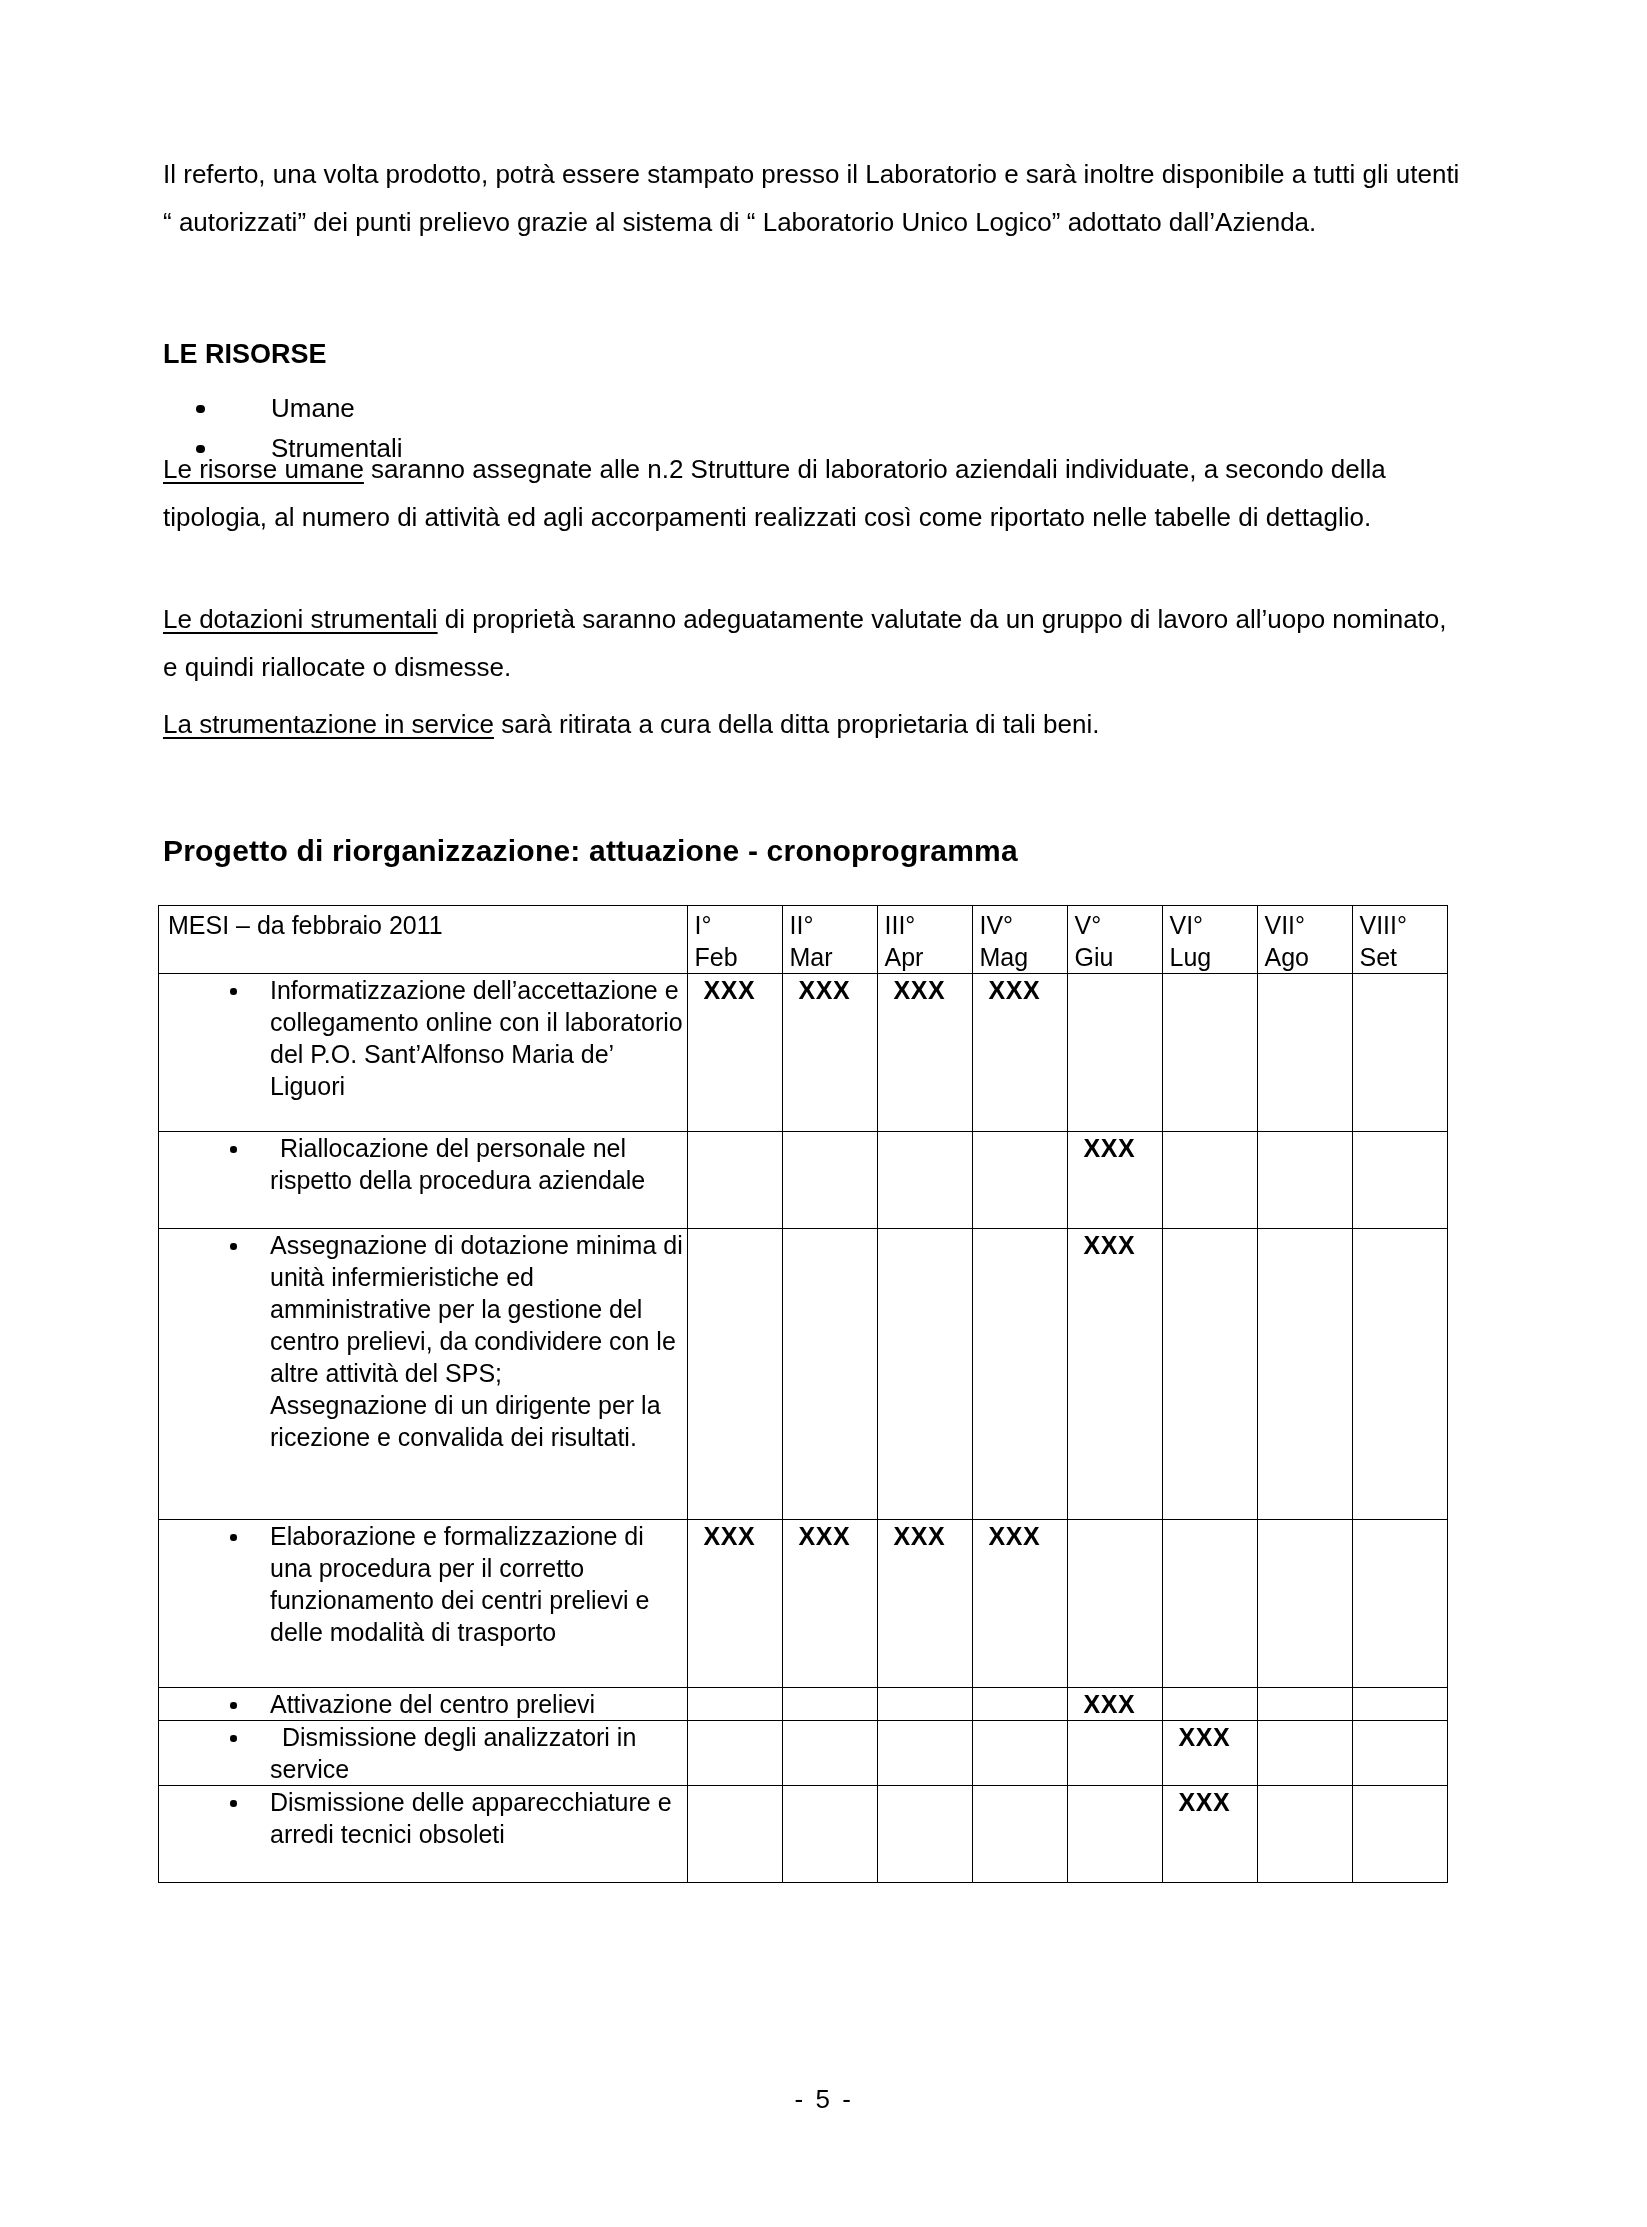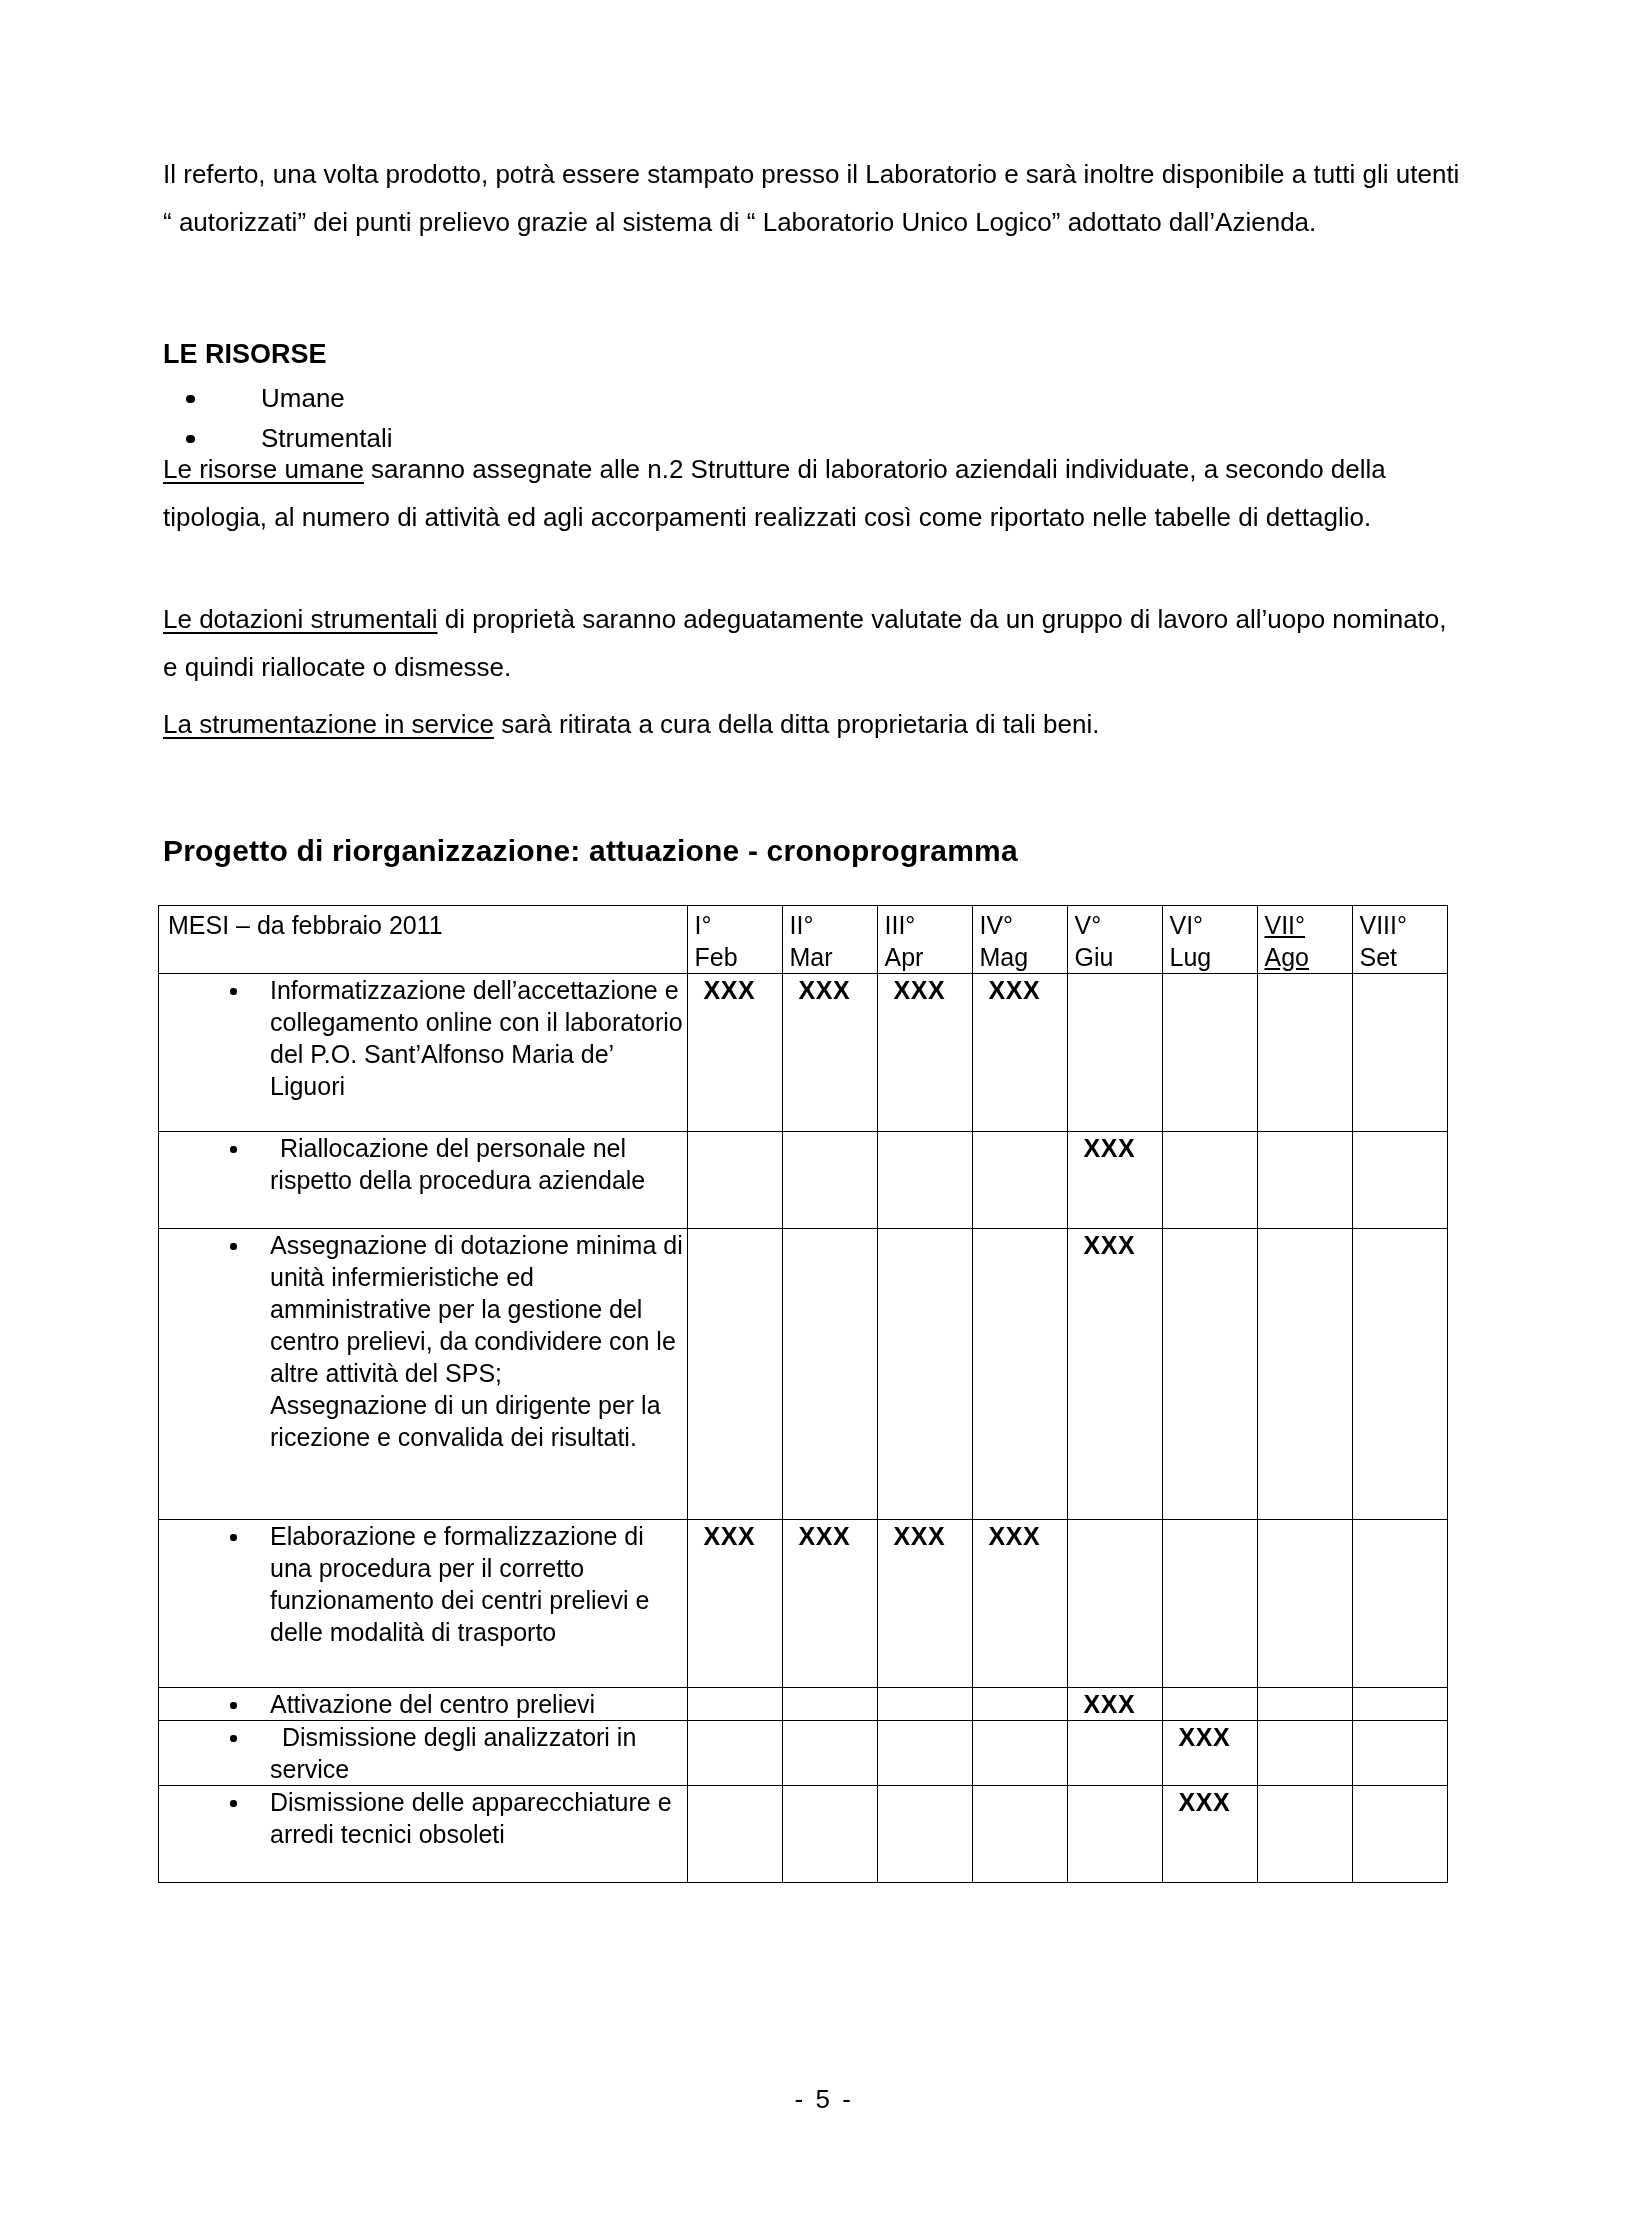--- a/index.html
+++ b/index.html
@@ -10,21 +10,21 @@
   .para {
     position: absolute; left: 163px; width: 1299px;
     font-size: 26px; line-height: 48px; margin: 0;
   }
   .u { text-decoration: underline; text-decoration-thickness: 1.9px; text-underline-offset: 3.9px; }
   .h-risorse {
     position: absolute; left: 163px; top: 335px; margin: 0;
     font-size: 27px; font-weight: bold; line-height: 39px;
   }
   .bullets {
-    position: absolute; left: 163px; top: 374px; margin: 4px; padding: 0; list-style: none;
+    position: absolute; left: 163px; top: 374px; margin: 14px; padding: 0; list-style: none;
     font-size: 26px; line-height: 40px;
   }
   .bullets li { position: relative; padding-left: 94px; }
   .bullets li::before {
     content: ""; position: absolute; left: 19.4px; top: 17px;
     width: 8.4px; height: 8.4px; border-radius: 50%; background: #000;
   }
   .section-title {
     position: absolute; left: 163px; top: 828px; margin: 0;
     font-size: 30px; font-weight: bold; line-height: 45px; letter-spacing: 0.2px;
@@ -105,21 +105,21 @@
           <span class="mname">Mag</span>
         </td>
         <td style="padding-left: 6.5px; padding-top: 2.6px;">
           <span class="roman">V°</span>
           <span class="mname">Giu</span>
         </td>
         <td style="padding-left: 6.5px; padding-top: 2.6px;">
           <span class="roman">VI°</span>
           <span class="mname">Lug</span>
         </td>
-        <td style="padding-left: 6.5px; padding-top: 2.6px; text-decoration: underline;">
+        <td style="padding-left: 6.5px; padding-top: 2.6px;">
           <span class="roman">VII°</span>
           <span class="mname">Ago</span>
         </td>
         <td style="padding-left: 6.5px; padding-top: 2.6px;">
           <span class="roman">VIII°</span>
           <span class="mname">Set</span>
         </td>
       </tr>
   <tr style="height: 158px;">
         <td class="act-cell"><span class="dot"></span><span style="white-space: pre-line;">Informatizzazione dell’accettazione e collegamento online con il laboratorio del P.O. Sant’Alfonso  Maria de’ Liguori</span></td>

